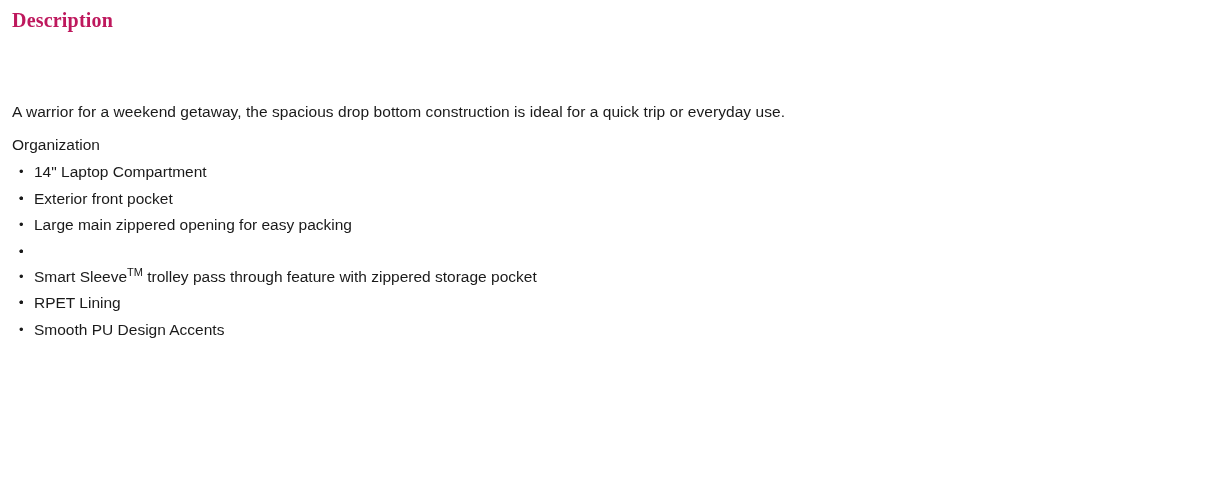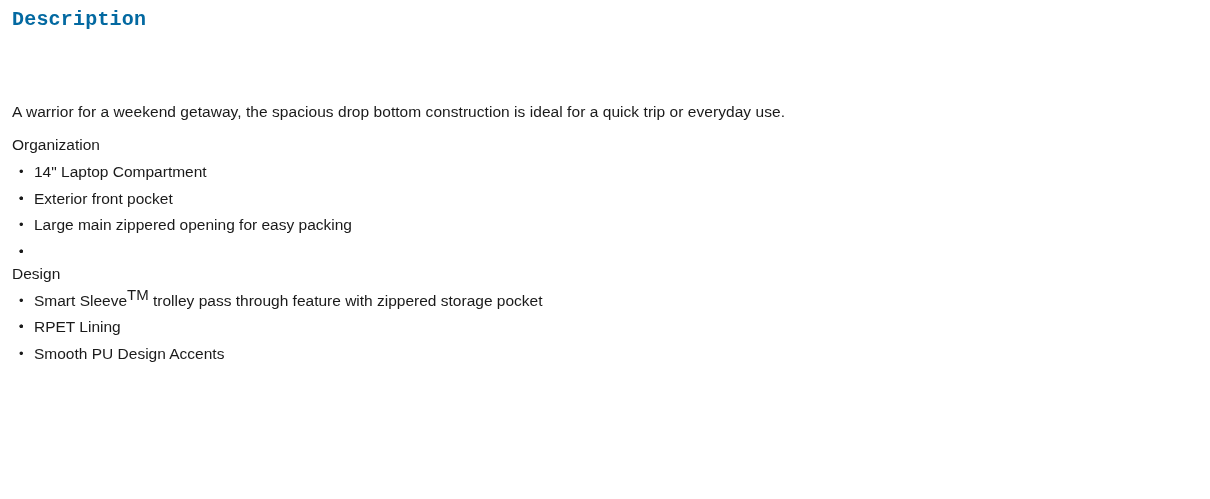--- a/index.html
+++ b/index.html
@@ -15,24 +15,24 @@
     overflow: hidden;
   }
   .page {
     position: relative;
     width: 1210px;
     height: 499px;
     box-sizing: border-box;
     padding: 0 0 0 12px;
   }
   .section-title {
-    font-family: Liberation Mono, monospace;
+    font-family: Liberation Serif, serif;
     font-size: 20px;
     font-weight: 700;
-    color: #0369a1;
+    color: #be185d;
     letter-spacing: 0.2px;
     margin: 8px 0 0 0;
     line-height: 24px;
   }
   .intro {
     font-size: 15.5px;
     line-height: 20px;
     color: #1a1a1a;
     margin-top: 70px;
     letter-spacing: 0.05px;
@@ -64,21 +64,21 @@
   }
   ul.bullets li .bullet-dot {
     position: absolute;
     left: 7px;
     top: 0;
     font-size: 13px;
     line-height: 26.5px;
     color: #1a1a1a;
   }
   sup.tm {
-    font-size: 15px;
+    font-size: 11px;
     vertical-align: super;
     line-height: 0;
   }
 </style>
 </head>
 <body>
 
 <div class="page">
 
   <div class="section-title">Description</div>
@@ -106,21 +106,20 @@
       <li>
         <span class="bullet-dot">•</span>
       </li>
       <li>
         <span class="bullet-dot">•</span>
       </li>
     </ul>
   </div>
 
   <div class="group design">
-    <div class="group-heading">Design</div>
     <ul class="bullets">
       <li>
         <span class="bullet-dot">•</span>
         <span>Smart Sleeve</span><sup class="tm">TM</sup><span> trolley pass through feature with zippered storage pocket</span>
       </li>
       <li>
         <span class="bullet-dot">•</span>
       </li>
       <li>
         <span class="bullet-dot">•</span>

